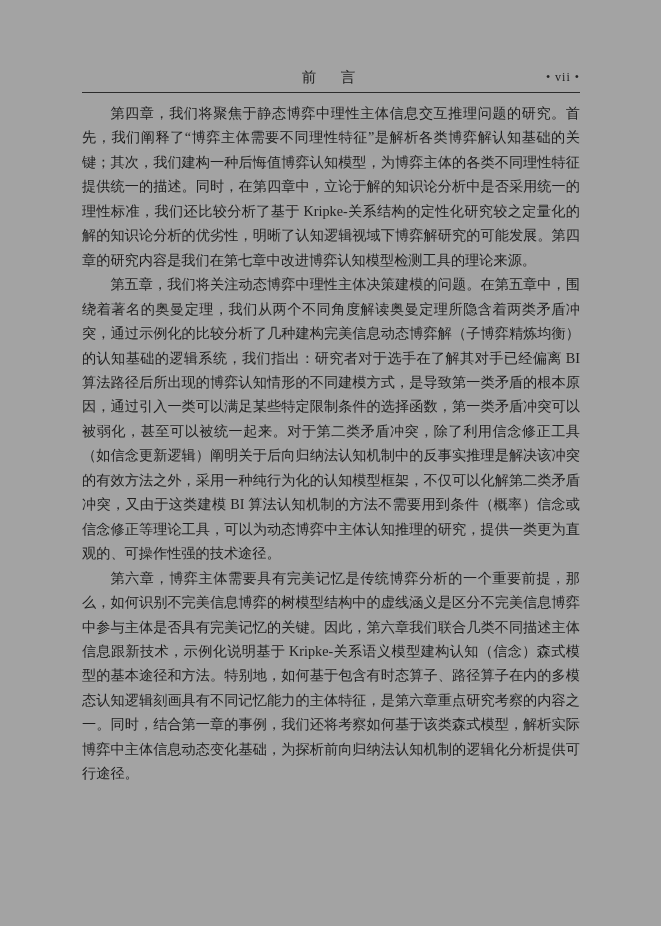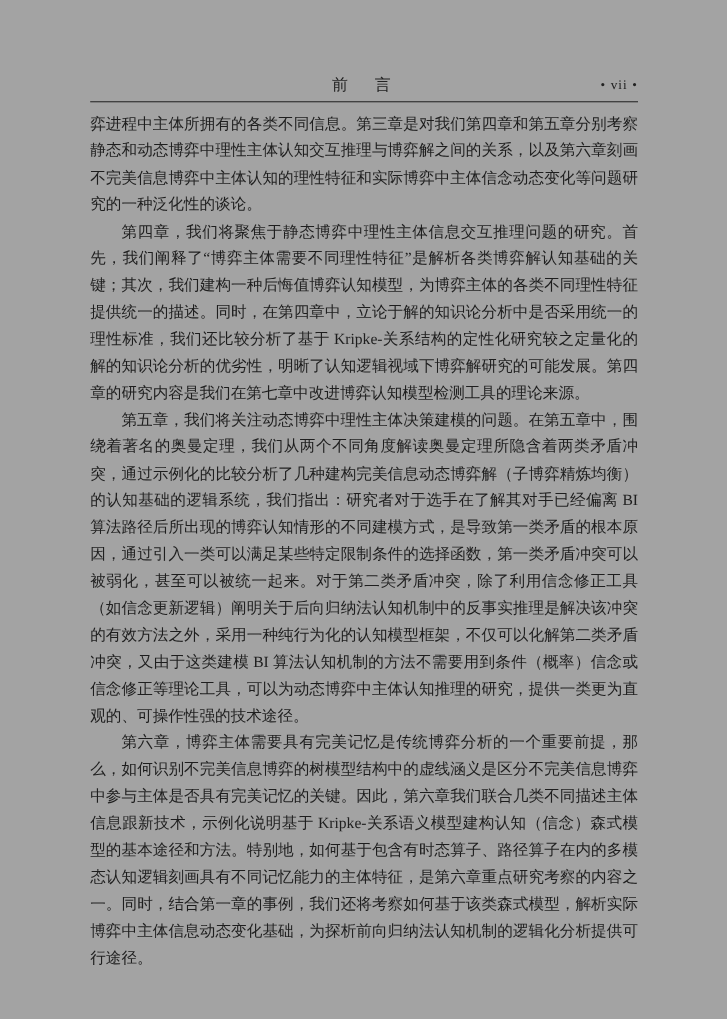--- a/index.html
+++ b/index.html
@@ -79,19 +79,18 @@
 <div class="page">
 
   <div class="header">
     <div class="header-title">前　言</div>
     <div class="header-pagenum">• vii •</div>
   </div>
 
   <div class="header-rule"></div>
 
   <div class="body-text">
-    <p class="continuation">弈进程中主体所拥有的各类不同信息。第三章是对我们第四章和第五章分别考察静态和动态博弈中理性主体认知交互推理与博弈解之间的关系，以及第六章刻画不完美信息博弈中主体认知的理性特征和实际博弈中主体信念动态变化等问题研究的一种泛化性的谈论。</p>
     <p>第四章，我们将聚焦于静态博弈中理性主体信息交互推理问题的研究。首先，我们阐释了“博弈主体需要不同理性特征”是解析各类博弈解认知基础的关键；其次，我们建构一种后悔值博弈认知模型，为博弈主体的各类不同理性特征提供统一的描述。同时，在第四章中，立论于解的知识论分析中是否采用统一的理性标准，我们还比较分析了基于 Kripke-关系结构的定性化研究较之定量化的解的知识论分析的优劣性，明晰了认知逻辑视域下博弈解研究的可能发展。第四章的研究内容是我们在第七章中改进博弈认知模型检测工具的理论来源。</p>
     <p>第五章，我们将关注动态博弈中理性主体决策建模的问题。在第五章中，围绕着著名的奥曼定理，我们从两个不同角度解读奥曼定理所隐含着两类矛盾冲突，通过示例化的比较分析了几种建构完美信息动态博弈解（子博弈精炼均衡）的认知基础的逻辑系统，我们指出：研究者对于选手在了解其对手已经偏离 BI 算法路径后所出现的博弈认知情形的不同建模方式，是导致第一类矛盾的根本原因，通过引入一类可以满足某些特定限制条件的选择函数，第一类矛盾冲突可以被弱化，甚至可以被统一起来。对于第二类矛盾冲突，除了利用信念修正工具（如信念更新逻辑）阐明关于后向归纳法认知机制中的反事实推理是解决该冲突的有效方法之外，采用一种纯行为化的认知模型框架，不仅可以化解第二类矛盾冲突，又由于这类建模 BI 算法认知机制的方法不需要用到条件（概率）信念或信念修正等理论工具，可以为动态博弈中主体认知推理的研究，提供一类更为直观的、可操作性强的技术途径。</p>
     <p>第六章，博弈主体需要具有完美记忆是传统博弈分析的一个重要前提，那么，如何识别不完美信息博弈的树模型结构中的虚线涵义是区分不完美信息博弈中参与主体是否具有完美记忆的关键。因此，第六章我们联合几类不同描述主体信息跟新技术，示例化说明基于 Kripke-关系语义模型建构认知（信念）森式模型的基本途径和方法。特别地，如何基于包含有时态算子、路径算子在内的多模态认知逻辑刻画具有不同记忆能力的主体特征，是第六章重点研究考察的内容之一。同时，结合第一章的事例，我们还将考察如何基于该类森式模型，解析实际博弈中主体信息动态变化基础，为探析前向归纳法认知机制的逻辑化分析提供可行途径。</p>
   </div>
 
 </div>
 
 </body></html>

